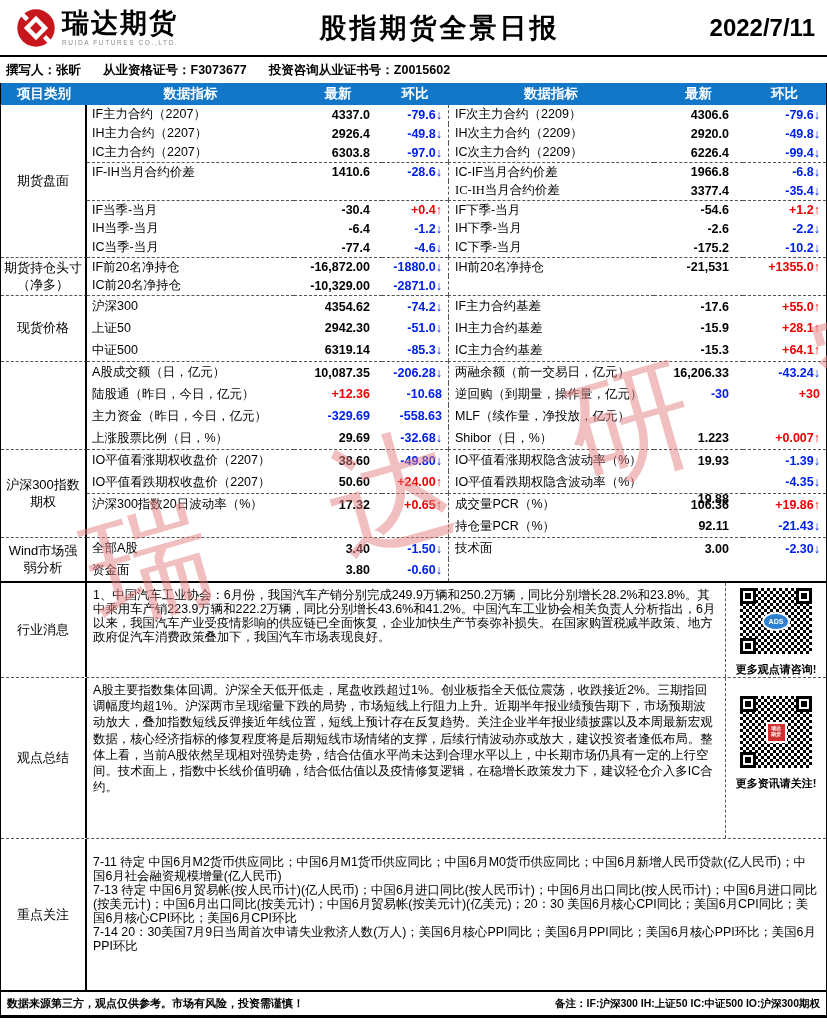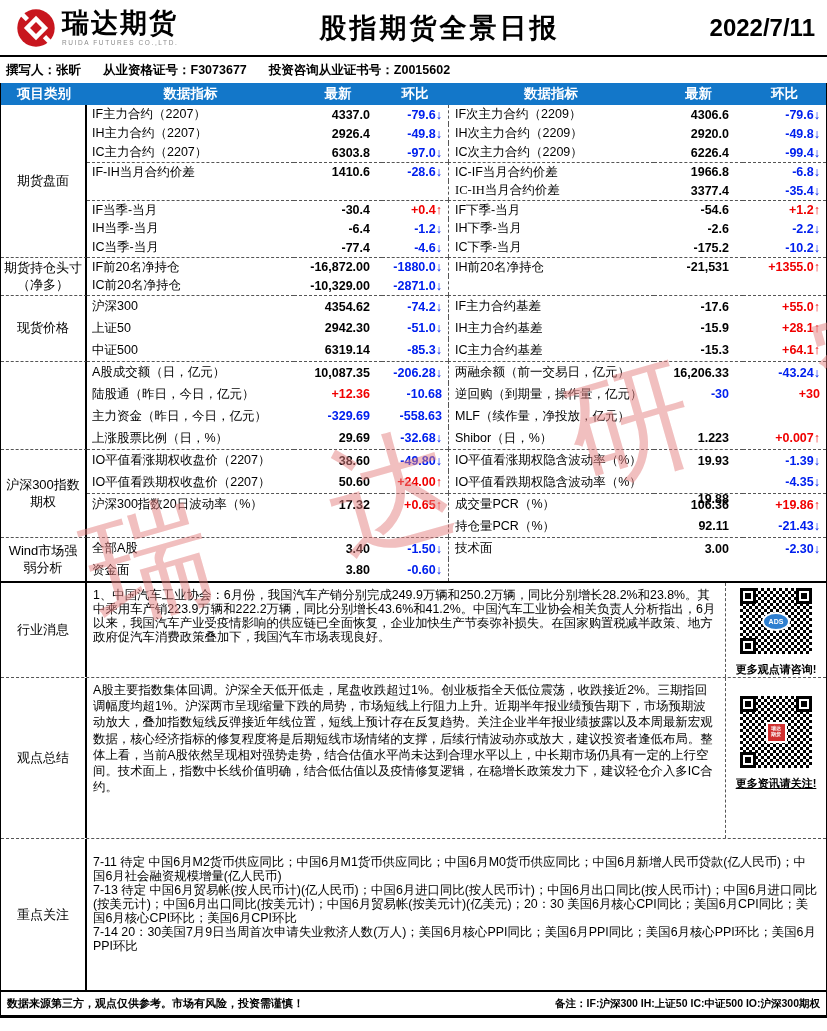--- a/index.html
+++ b/index.html
@@ -42,21 +42,21 @@
   
   .txt-sec{display:flex;border-top:1px dashed #555;}
   .txt-sec.first{border-top:2px solid #000;}
   .sec-cat{width:86px;flex:0 0 86px;display:flex;align-items:center;justify-content:center;
            font-size:13px;border-right:2px solid #000;text-align:center;}
   .sec-body{flex:1;padding:5px 8px 0 6px;font-size:12.4px;line-height:14px;white-space:pre-line;}
   .sec-body.tight{line-height:16.2px;padding-top:4px;}
   .sec-news{height:96px;} .sec-sum{height:161px;} .sec-focus{height:152px;}
   .sec-focus .sec-body{padding-top:16px;}
   .qrcol{width:101px;flex:0 0 101px;border-left:1px dashed #555;display:flex;flex-direction:column;align-items:center;padding-top:3px;}
-  .qrcol.mid{padding-top:16px;text-decoration:underline;}
+  .qrcol.mid{padding-top:16px;}
   .qr{width:72px;height:72px;position:relative;margin:2px;
       background:conic-gradient(#000 25%,#fff 0 50%,#000 0 75%,#fff 0) 0 0/6px 6px;}
   .fd{position:absolute;width:16px;height:16px;background:#fff;border:3px solid #000;}
   .fd::after{content:"";position:absolute;inset:2px;background:#000;}
   .tl{top:0;left:0;} .tr{top:0;right:0;} .bl{bottom:0;left:0;}
   .qc{position:absolute;inset:0;margin:auto;display:flex;align-items:center;justify-content:center;
       color:#fff;font-weight:700;border:2px solid #fff;}
   .qc.blue{width:28px;height:19px;border-radius:50%;background:#2e7fd0;font-size:7px;}
   .qc.red{width:21px;height:21px;background:#d03030;font-size:5px;text-align:center;white-space:pre-line;line-height:1.15;}
   .qr-cap{font-size:11px;font-weight:700;margin-top:6px;}

